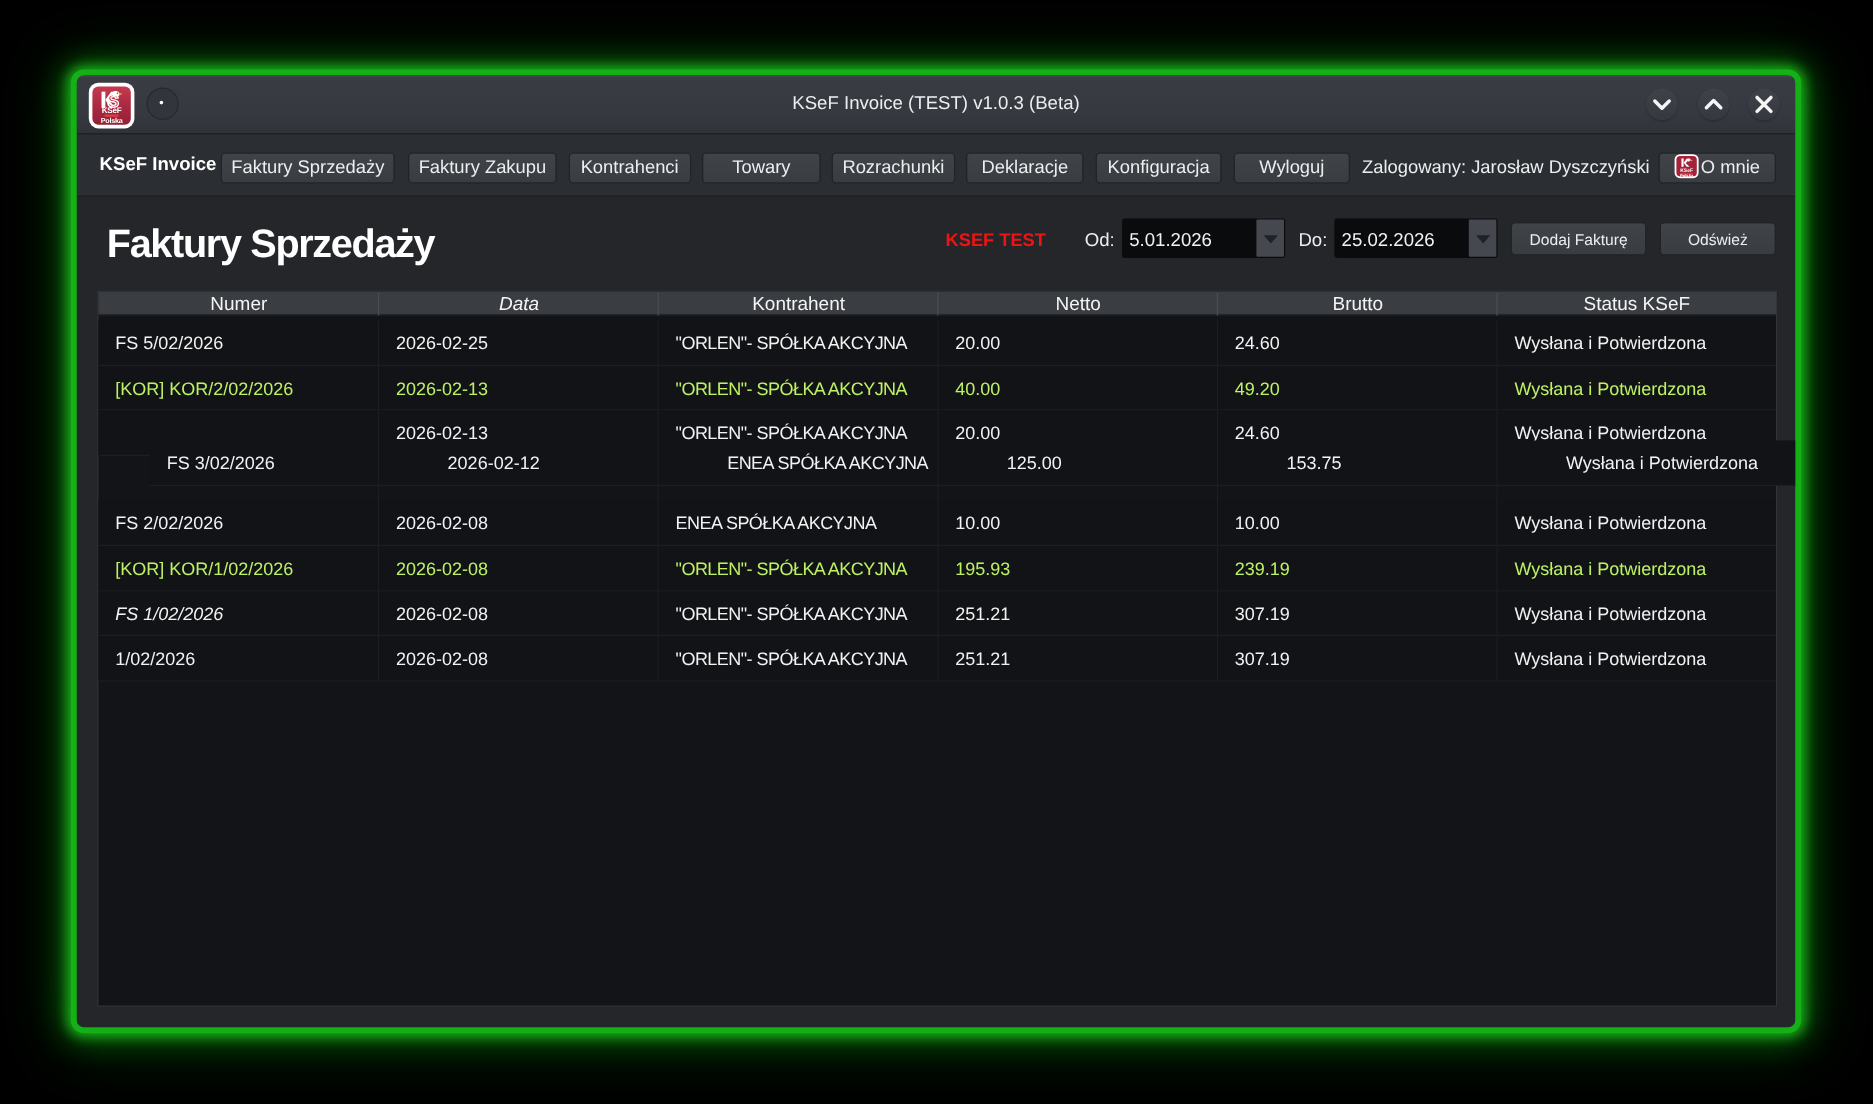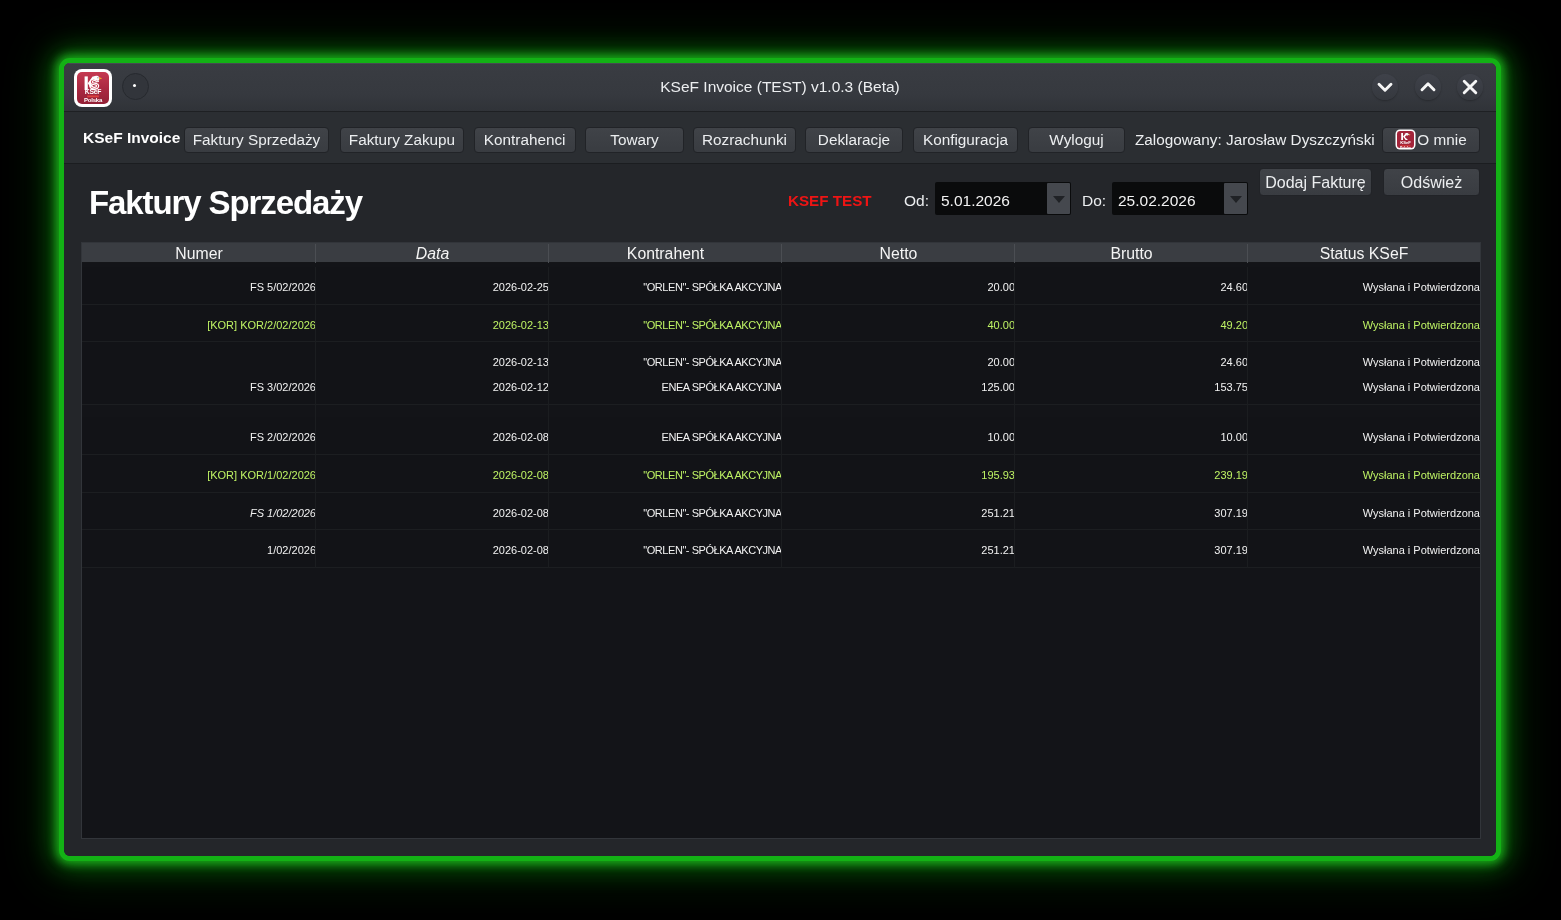--- a/index.html
+++ b/index.html
@@ -34,29 +34,29 @@
   
   .content{position:absolute;left:0;top:101px;width:1432px;height:692px;background:#24262a;}
   h1.head{position:absolute;left:25px;top:119.5px;margin:0;color:#fff;font-size:33px;line-height:40px;font-weight:bold;letter-spacing:-1.1px;}
   .kseftest{position:absolute;left:724px;top:119px;height:33px;line-height:37px;color:#ee1414;font-weight:bold;font-size:15.2px;}
   .lbl{position:absolute;color:#eceef0;font-size:15.5px;top:119px;height:33px;line-height:37px;}
   .datein{position:absolute;top:119px;width:136px;height:33px;background:#0a0b0c;border-radius:2px;}
   .datein .txt{position:absolute;left:6px;top:0;height:33px;line-height:37px;color:#f2f2f2;font-size:15.5px;}
   .datein .dd{position:absolute;right:1px;top:1px;width:23px;height:31px;background:#45484e;border-radius:1px;}
   .datein .dd::after{content:"";position:absolute;left:5.5px;top:12.5px;
     border-left:6px solid transparent;border-right:6px solid transparent;border-top:7.5px solid #202226;}
-  .cbtn{position:absolute;top:105px;height:28px;border-radius:4px;
+  .cbtn{position:absolute;top:122px;height:28px;border-radius:4px;
     background:linear-gradient(180deg,#404348 0%,#393c41 100%);
-    border:1px solid #212327;color:#eceef0;font-size:16px;text-align:center;line-height:28px;}
+    border:1px solid #212327;color:#eceef0;font-size:13px;text-align:center;line-height:28px;}
   
   .table{position:absolute;left:17px;top:179px;width:1400px;height:597px;background:#131418;
     border:1px solid #32353a;}
   .trow{position:absolute;left:0;width:1398px;height:37.6px;border-bottom:1px solid #1c1e21;background:#121317;}
-  .cell{position:absolute;top:0;height:37px;line-height:40px;font-size:11px;color:#f2f2f2;
-    padding-left:25px;white-space:nowrap;overflow:hidden;text-align:right;}
+  .cell{position:absolute;top:0;height:37px;line-height:40px;font-size:15px;color:#f2f2f2;
+    padding-left:14px;white-space:nowrap;overflow:hidden;}
   .hdr{position:absolute;left:0;top:0;width:1398px;height:20px;background:#3a3d42;border-bottom:1px solid #141518;padding-left:14px;}
   .hcell{position:absolute;top:0;height:20px;font-size:15.8px;color:#f4f4f4;text-align:center;line-height:22px;}
   .orange, .orange .cell{color:#bef264;}
   .cell.k{letter-spacing:-0.45px;}
   .colline{position:absolute;top:24px;width:1px;height:301px;background:#1b1d20;}
 </style>
 </head>
 <body>
 <div class="win">
 
@@ -166,21 +166,21 @@
       <div class="cell" style="left:933px;width:233px;">49.20</div>
       <div class="cell" style="left:1166px;width:232px;">Wysłana i Potwierdzona</div>
     </div>
     <div class="trow" style="top:99.2px;">
       <div class="cell" style="left:234px;width:233px;">2026-02-13</div>
       <div class="cell k" style="left:467px;width:233px;">"ORLEN"- SPÓŁKA AKCYJNA</div>
       <div class="cell" style="left:700px;width:233px;">20.00</div>
       <div class="cell" style="left:933px;width:233px;">24.60</div>
       <div class="cell" style="left:1166px;width:232px;">Wysłana i Potwierdzona</div>
     </div>
-    <div class="trow" style="top:124px;">
+    <div class="trow" style="top:124px;margin-left:43px;">
       <div class="cell" style="left:0;width:234px;">FS 3/02/2026</div>
       <div class="cell" style="left:234px;width:233px;">2026-02-12</div>
       <div class="cell k" style="left:467px;width:233px;">ENEA SPÓŁKA AKCYJNA</div>
       <div class="cell" style="left:700px;width:233px;">125.00</div>
       <div class="cell" style="left:933px;width:233px;">153.75</div>
       <div class="cell" style="left:1166px;width:232px;">Wysłana i Potwierdzona</div>
     </div>
     <div class="trow" style="top:174.4px;">
       <div class="cell" style="left:0;width:234px;">FS 2/02/2026</div>
       <div class="cell" style="left:234px;width:233px;">2026-02-08</div>

